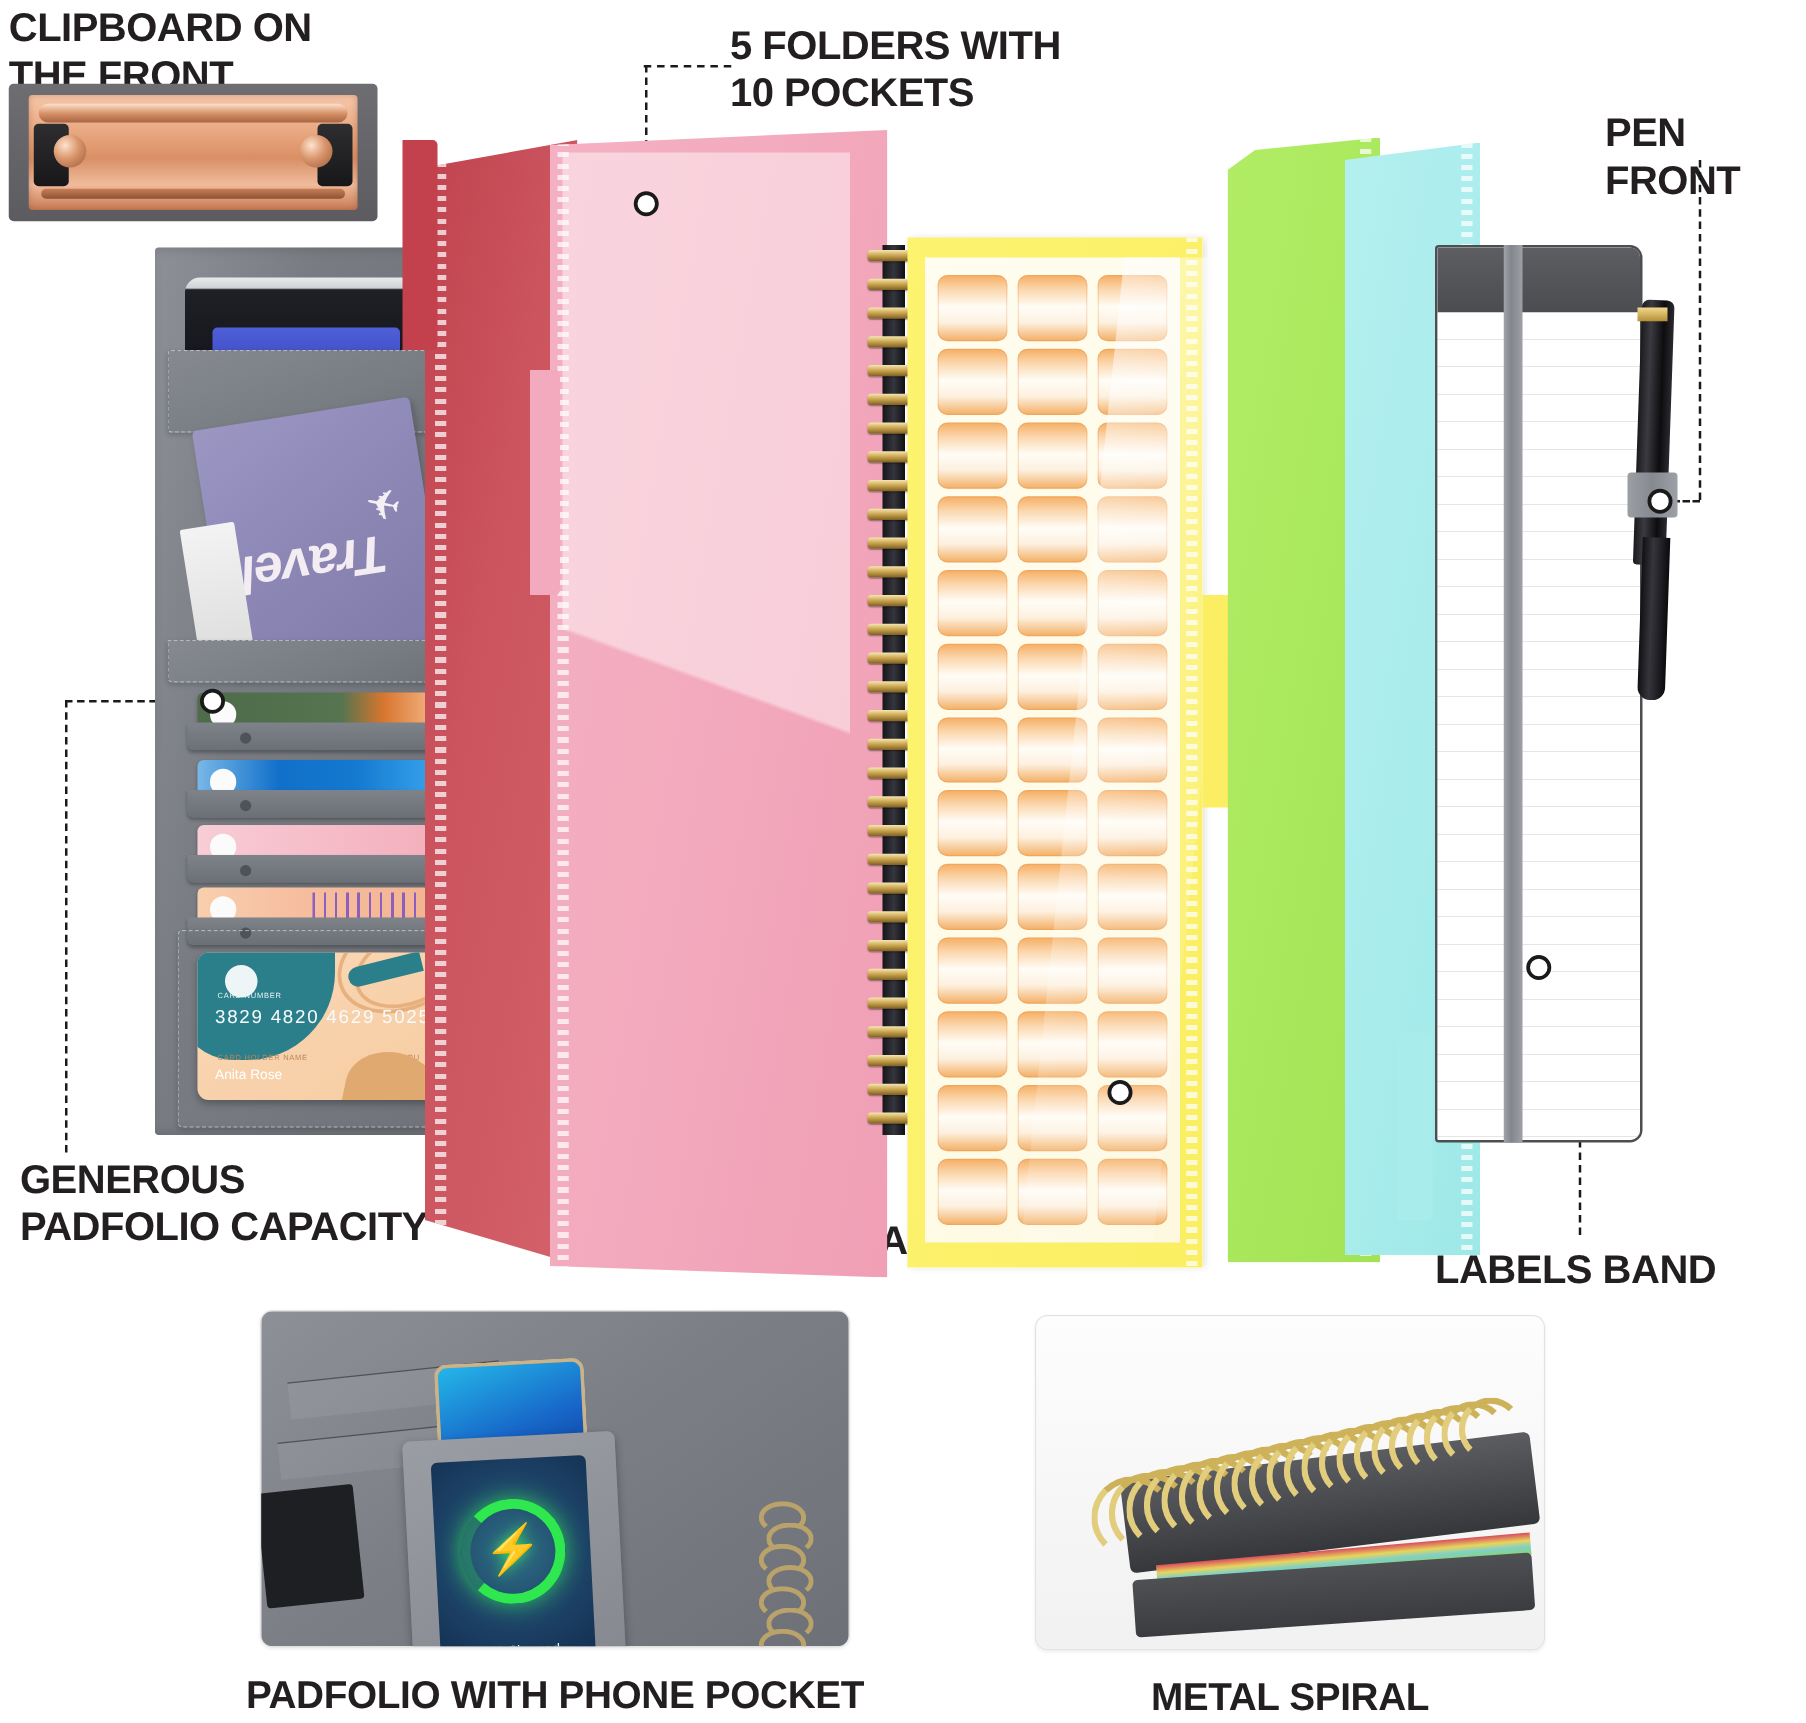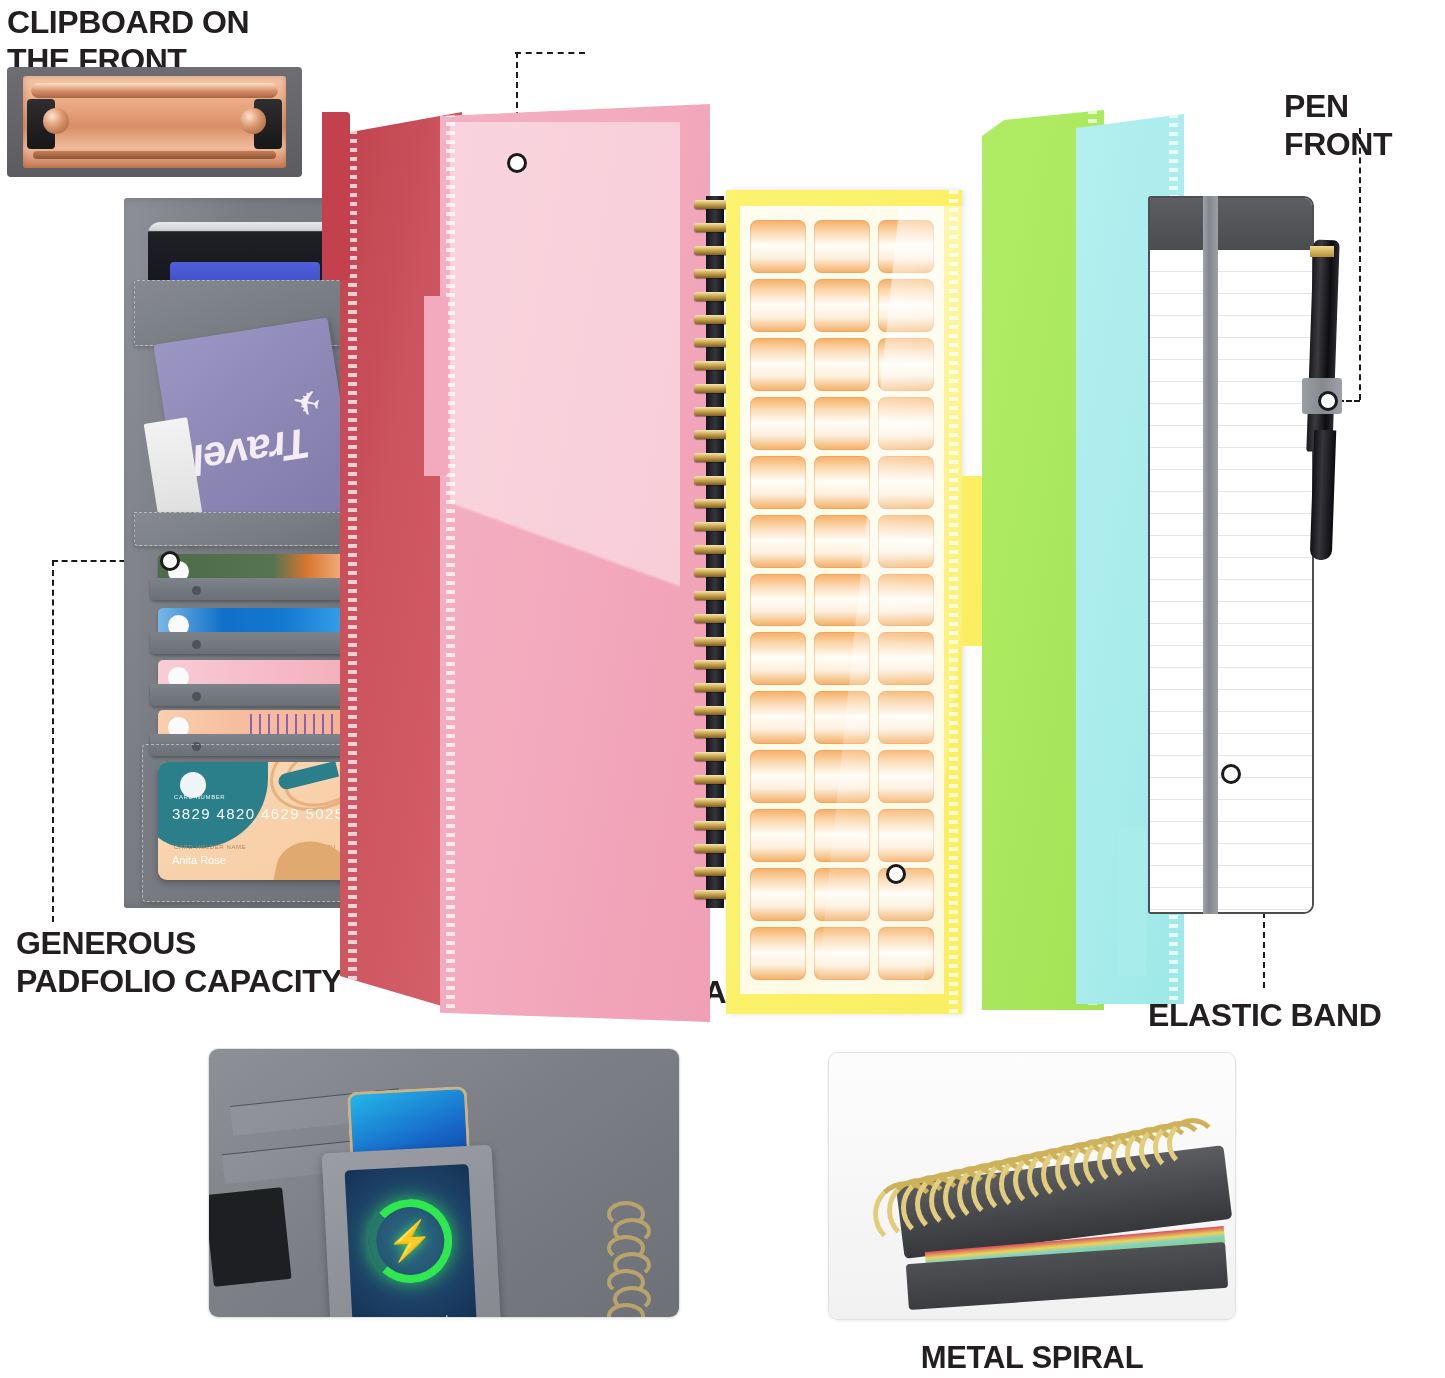--- a/index.html
+++ b/index.html
@@ -378,41 +378,43 @@
   <div class="clip-box">
     <div class="clip-plate"></div>
     <div class="clip-bar"></div>
     <div class="clip-bar2"></div>
     <div class="clip-lever" style="left:20px;"></div>
     <div class="clip-lever" style="right:20px;"></div>
     <div class="clip-knob" style="left:36px;"></div>
     <div class="clip-knob" style="right:36px;"></div>
   </div>
 
+  <div class="callout" style="left:584px; top:18px;">5 FOLDERS WITH
+10 POCKETS</div>
   <div class="dash-h" style="left:515px; top:52px; width:70px;"></div>
   <div class="dash-v" style="left:516px; top:52px; height:106px;"></div>
   <div class="dot" style="left:507px; top:153px;"></div>
 
   <div class="callout" style="left:1284px; top:88px;">PEN FRONT</div>
   <div class="dash-v" style="left:1359px; top:128px; height:272px;"></div>
   <div class="dash-h" style="left:1338px; top:400px; width:22px;"></div>
   <div class="dot" style="left:1318px; top:391px;"></div>
 
   <div class="callout" style="left:16px; top:925px;">GENEROUS
 PADFOLIO CAPACITY</div>
   <div class="dash-v" style="left:52px; top:560px; height:362px;"></div>
   <div class="dash-h" style="left:52px; top:560px; width:112px;"></div>
   <div class="dot" style="left:160px; top:551px;"></div>
 
   <div class="callout" style="left:641px; top:974px;">39 LABELS</div>
   <div class="dash-h" style="left:818px; top:988px; width:78px;"></div>
   <div class="dash-v" style="left:895px; top:880px; height:108px;"></div>
   <div class="dot" style="left:886px; top:864px;"></div>
 
-  <div class="callout" style="left:1148px; top:997px;">ELASTIC BAND</div>
+  <div class="callout" style="left:1148px; top:997px;">LABELS BAND</div>
   <div class="dash-v" style="left:1263px; top:782px; height:206px;"></div>
   <div class="dash-h" style="left:1240px; top:782px; width:24px;"></div>
   <div class="dot" style="left:1221px; top:764px;"></div>
 
   <div class="padfolio-cover"></div>
 
   <div class="tablet">
     <div class="tablet-screen"></div>
   </div>
   <div class="pocket stitch" style="left:134px; top:280px; width:226px; height:66px; border-radius:3px;"></div>
@@ -611,20 +613,21 @@
     <div id="photo-spiral-left">
         <div style="position: absolute; width: 38px; height: 26px; left: 398px; top: 152px; border-width: 4px; border-style: solid; border-color: rgb(185, 163, 106) rgb(185, 163, 106) transparent; border-image: initial; border-radius: 50%;"></div>
         <div style="position: absolute; width: 38px; height: 26px; left: 404px; top: 169px; border-width: 4px; border-style: solid; border-color: rgb(185, 163, 106) rgb(185, 163, 106) transparent; border-image: initial; border-radius: 50%;"></div>
         <div style="position: absolute; width: 38px; height: 26px; left: 398px; top: 186px; border-width: 4px; border-style: solid; border-color: rgb(185, 163, 106) rgb(185, 163, 106) transparent; border-image: initial; border-radius: 50%;"></div>
         <div style="position: absolute; width: 38px; height: 26px; left: 404px; top: 203px; border-width: 4px; border-style: solid; border-color: rgb(185, 163, 106) rgb(185, 163, 106) transparent; border-image: initial; border-radius: 50%;"></div>
         <div style="position: absolute; width: 38px; height: 26px; left: 398px; top: 220px; border-width: 4px; border-style: solid; border-color: rgb(185, 163, 106) rgb(185, 163, 106) transparent; border-image: initial; border-radius: 50%;"></div>
         <div style="position: absolute; width: 38px; height: 26px; left: 404px; top: 237px; border-width: 4px; border-style: solid; border-color: rgb(185, 163, 106) rgb(185, 163, 106) transparent; border-image: initial; border-radius: 50%;"></div>
         <div style="position: absolute; width: 38px; height: 26px; left: 398px; top: 254px; border-width: 4px; border-style: solid; border-color: rgb(185, 163, 106) rgb(185, 163, 106) transparent; border-image: initial; border-radius: 50%;"></div>
       </div>
   </div>
+  <div class="caption" style="left:148px; top:1338px; width:592px;">PADFOLIO WITH PHONE POCKET</div>
 
   <div class="photo" style="left:828px; top:1052px; width:408px; height:268px;">
     <div class="sp-bg"></div>
     <div class="sp-cover"></div>
     <div class="sp-pages"></div>
     <div class="sp-cover2"></div>
     <div id="photo-spiral-rings">
         <div class="sp-ring" style="width: 66px; height: 66px; left: 44px; top: 128px;"></div>
         <div class="sp-ring" style="width: 65.3px; height: 65.3px; left: 58px; top: 125px;"></div>
         <div class="sp-ring" style="width: 64.6px; height: 64.6px; left: 72px; top: 122px;"></div>

